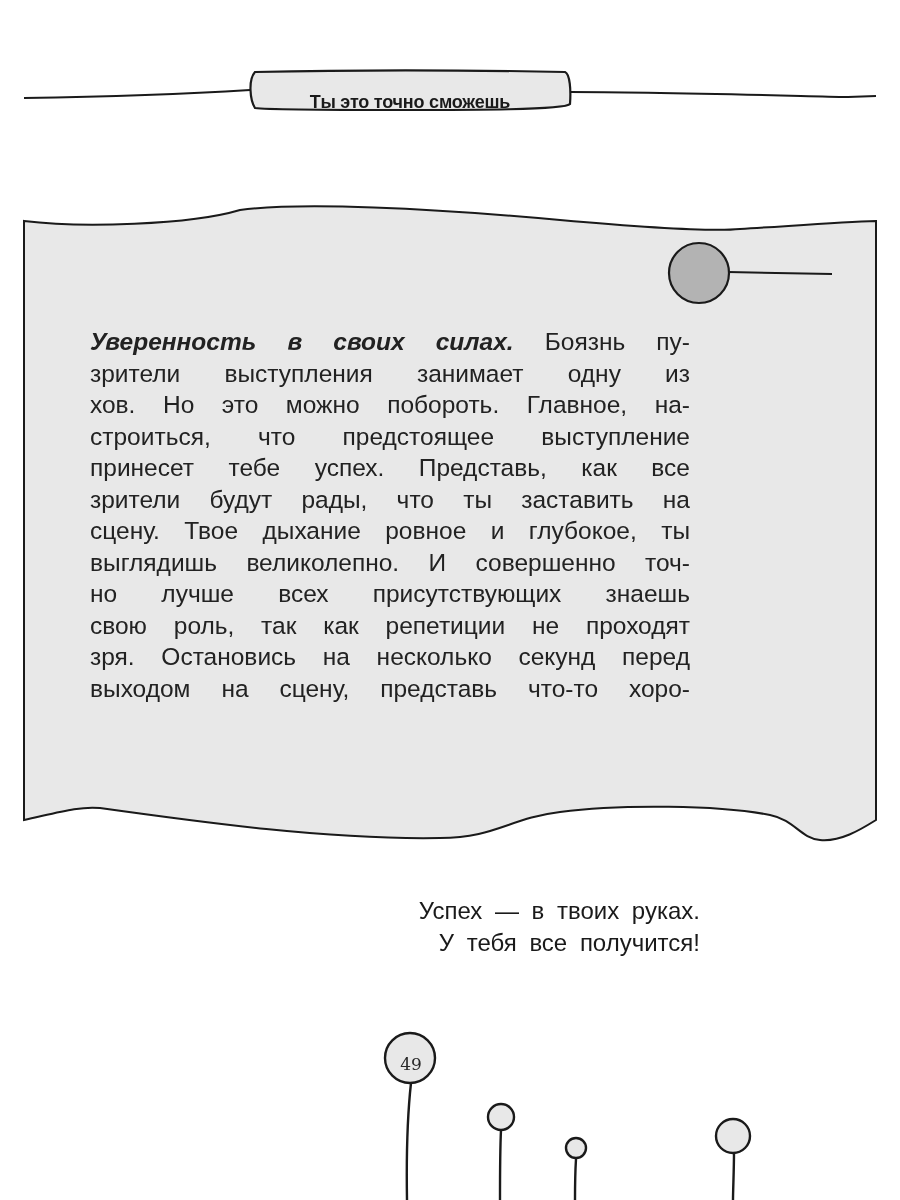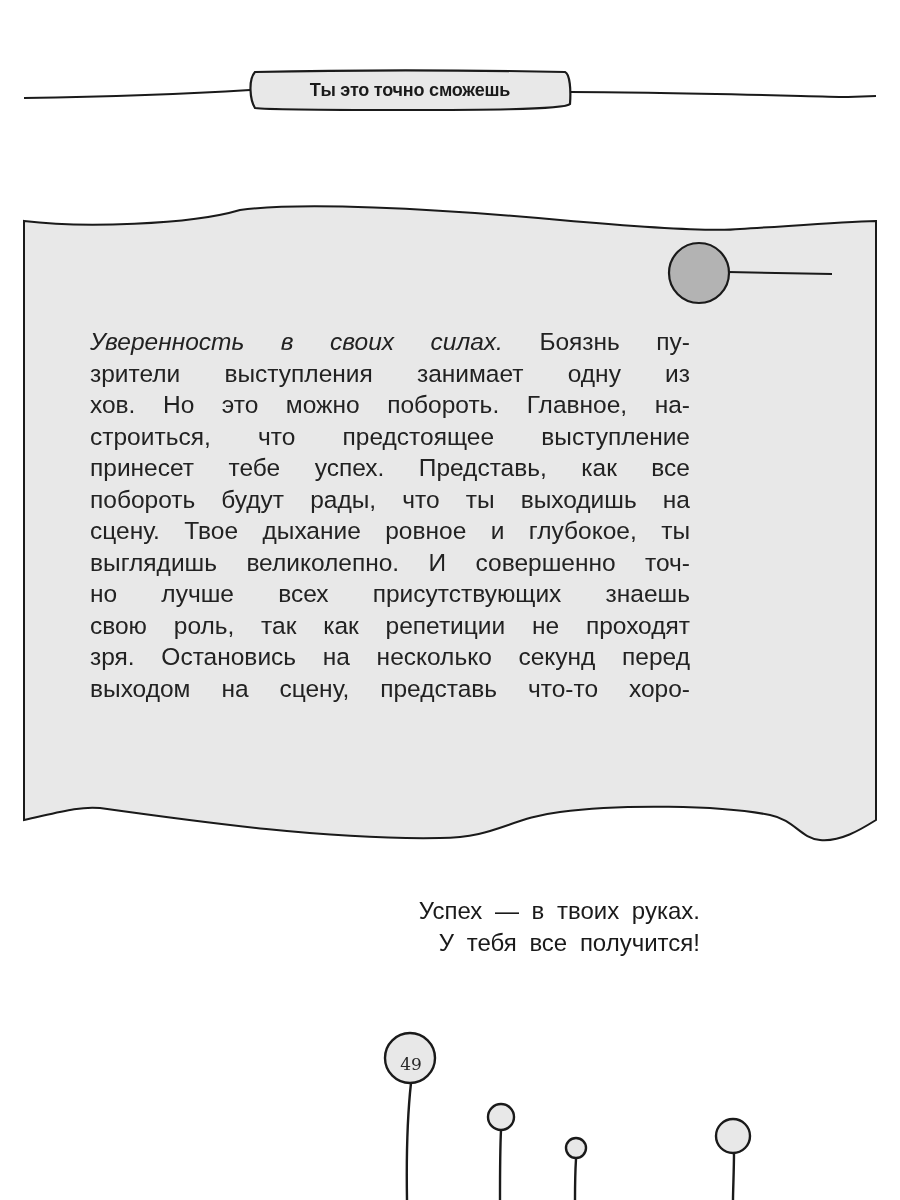--- a/index.html
+++ b/index.html
@@ -1,32 +1,32 @@
 <!DOCTYPE html>
 <html><head>
   <meta charset="utf-8">
   <style>
     html, body { margin: 0; padding: 0; background: #ffffff; }
     body { width: 900px; height: 1200px; position: relative; overflow: hidden; }
     .page { position: absolute; left: 0; top: 0; width: 900px; height: 1200px; }
     svg.deco { position: absolute; left: 0; top: 0; width: 900px; height: 1200px; }
     .header-title {
-      position: absolute; left: 250px; top: 72px; width: 320px; height: 36px;
+      position: absolute; left: 250px; top: 84px; width: 320px; height: 36px;
       display: flex; align-items: center; justify-content: center;
       font-family: "Liberation Sans", sans-serif; font-weight: bold; font-size: 18px;
       color: #1a1a1a; letter-spacing: -0.2px;
     }
     .body-text {
       position: absolute; left: 90px; top: 326px; width: 600px;
       font-family: "Liberation Sans", sans-serif; font-size: 24.5px; line-height: 31.5px;
       color: #222222; text-align: justify; text-align-last: justify;
     }
     .body-text .line { display: block; text-align: justify; text-align-last: justify; white-space: nowrap; word-spacing: 0; }
     .body-text .line.last { text-align-last: left; }
-    .body-text .bold-lead { font-weight: normal; font-style: italic; }
+    .body-text .bold-lead { font-weight: bold; font-style: italic; }
     .motto {
       position: absolute; left: 200px; top: 895px; width: 500px; text-align: right;
       font-family: "Liberation Sans", sans-serif; font-size: 24px; line-height: 32px; color: #1a1a1a;
       word-spacing: 6px;
     }
     .page-number {
       position: absolute; left: 385px; top: 1034px; width: 52px; height: 60px;
       display: flex; align-items: center; justify-content: center;
       font-family: "DejaVu Serif", serif; font-size: 17px; color: #2a2a2a;
     }
@@ -64,21 +64,21 @@
   </svg>
 
   <div class="header-title">Ты это точно сможешь</div>
 
   <div class="body-text">
     <span class="line"><span class="bold-lead">Уверенность в своих силах.</span> <span>Боязнь пу-</span></span>
     <span class="line">зрители выступления занимает одну из</span>
     <span class="line">хов. Но это можно побороть. Главное, на-</span>
     <span class="line">строиться, что предстоящее выступление</span>
     <span class="line">принесет тебе успех. Представь, как все</span>
-    <span class="line">побороть будут рады, что ты выходишь на</span>
+    <span class="line">зрители будут рады, что ты заставить на</span>
     <span class="line">сцену. Твое дыхание ровное и глубокое, ты</span>
     <span class="line">выглядишь великолепно. И совершенно точ-</span>
     <span class="line">но лучше всех присутствующих знаешь</span>
     <span class="line">свою роль, так как репетиции не проходят</span>
     <span class="line">зря. Остановись на несколько секунд перед</span>
     <span class="line">выходом на сцену, представь что-то хоро-</span>
   </div>
 
   <div class="motto">
     <div>Успех — в твоих руках.</div>

